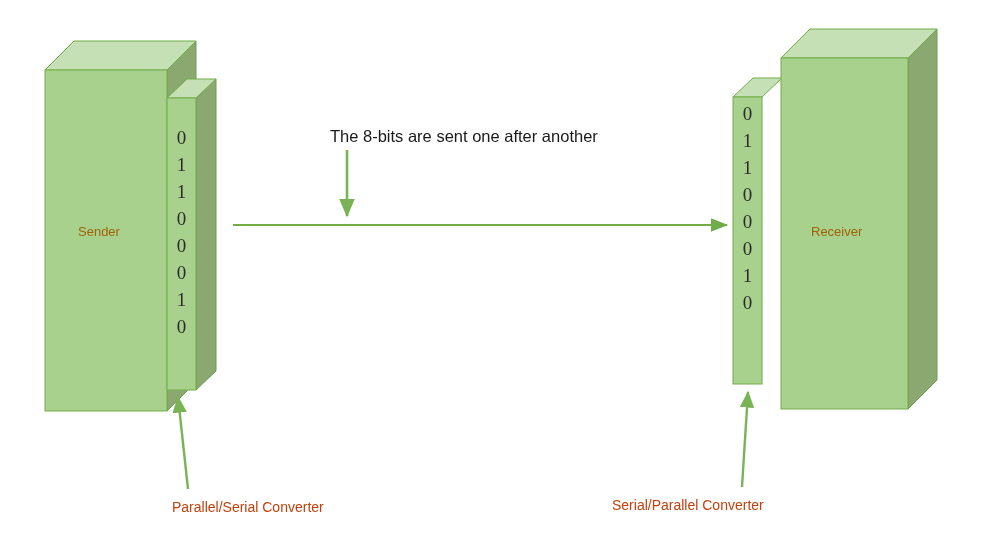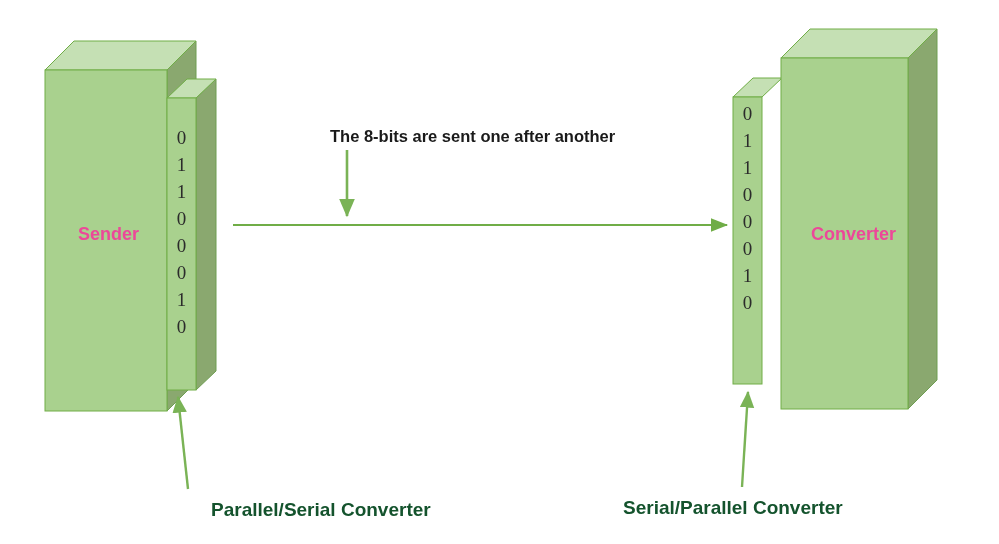--- a/index.html
+++ b/index.html
@@ -20,34 +20,32 @@
     left: 0;
     top: 0;
     width: 999px;
     height: 544px;
   }
   .lbl {
     position: absolute;
     color: #1a1a1a;
     white-space: nowrap;
     line-height: 1;
-    font-weight: bold;
   }
   .lbl-box {
-    font-size: 18px;
-    color: #ec4899;
+    font-size: 13px;
+    color: #a16207;
   }
   .lbl-note {
     font-size: 16.5px;
     color: #1a1a1a;
   }
   .lbl-conv {
-    font-size: 19px;
-    color: #14532d;
-    margin-left: 39px;
+    font-size: 14px;
+    color: #c2410c;
   }
   .bitcol {
     position: absolute;
     display: flex;
     flex-direction: column;
     align-items: center;
     font-family: "Liberation Serif", serif;
     font-size: 19px;
     color: #2b2b2b;
     line-height: 27px;
@@ -106,21 +104,21 @@
 
     <line x1="347" y1="150" x2="347" y2="216" stroke="#7ab356" stroke-width="2.6" marker-end="url(#arrowLime)"></line>
 
     <line x1="188" y1="489" x2="178" y2="397" stroke="#7ab356" stroke-width="2.4" marker-end="url(#arrowLime)"></line>
 
     <line x1="742" y1="487" x2="748" y2="392" stroke="#7ab356" stroke-width="2.4" marker-end="url(#arrowLime)"></line>
   </svg>
 
   <div class="lbl lbl-box" style="left:78px; top:225px;">Sender</div>
 
-  <div class="lbl lbl-box" style="left:811px; top:225px;">Converter</div>
+  <div class="lbl lbl-box" style="left:811px; top:225px;">Receiver</div>
 
   <div class="bitcol" style="left:167px; top:124px; width:29px;">
     <span>0</span>
     <span>1</span>
     <span>1</span>
     <span>0</span>
     <span>0</span>
     <span>0</span>
     <span>1</span>
     <span>0</span>
@@ -136,15 +134,15 @@
     <span>1</span>
     <span>0</span>
   </div>
 
   <div class="lbl lbl-note" style="left:330px; top:128px;">The 8-bits are sent one after another</div>
 
 
 
   <div class="lbl lbl-conv" style="left:172px; top:500px;">Parallel/Serial Converter</div>
 
-  <div class="lbl lbl-conv" style="left:584px; top:498px;">Serial/Parallel Converter</div>
+  <div class="lbl lbl-conv" style="left:612px; top:498px;">Serial/Parallel Converter</div>
 
 </div>
 
 </body></html>

